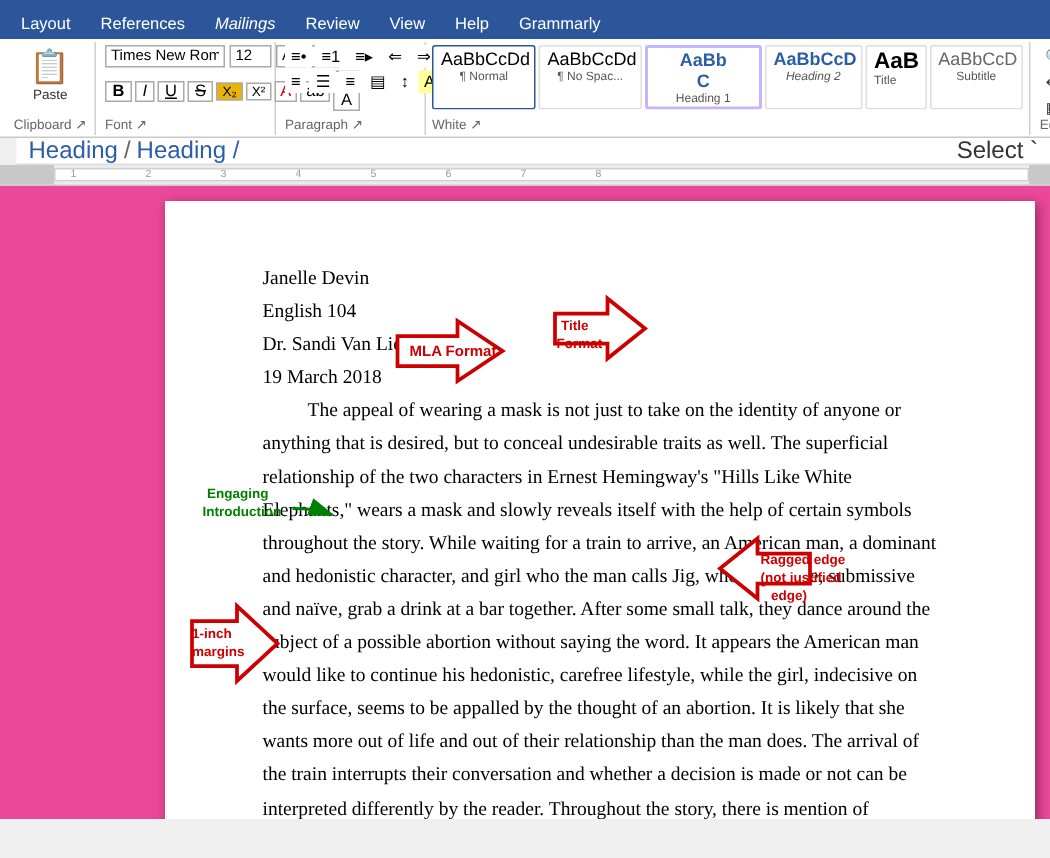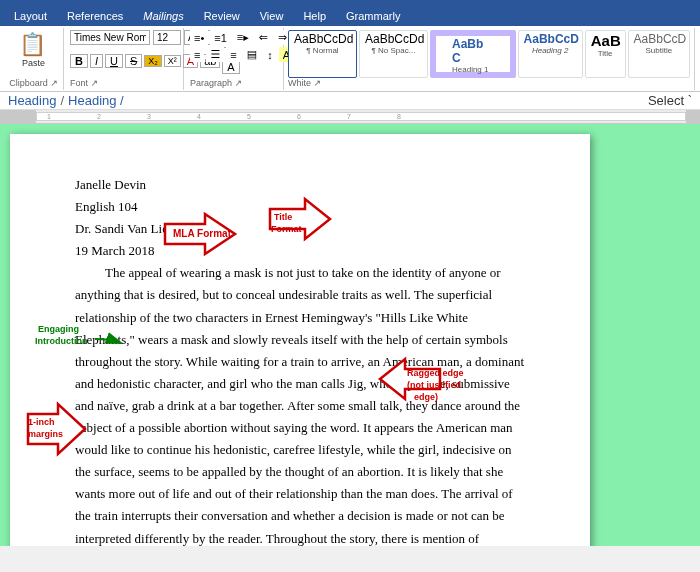--- a/index.html
+++ b/index.html
@@ -75,29 +75,29 @@
     <div style="display:flex;flex-direction:column;border-right:1px solid #d0d0d0;padding:2px 4px 12px 4px;height:62px;position:relative;flex:1;">
       <div style="display:flex;gap:2px;overflow:hidden;">
         <div style="border:1px solid #2b579a;padding:1px 5px;cursor:pointer;font-size:11px;background:white;min-width:54px;text-align:center;border-radius:2px;">
           <div style="font-size:12px;">AaBbCcDd</div>
           <div style="font-size:8px;color:#555;">¶ Normal</div>
         </div>
         <div style="border:1px solid #ddd;padding:1px 5px;cursor:pointer;font-size:11px;background:white;min-width:54px;text-align:center;border-radius:2px;">
           <div style="font-size:12px;">AaBbCcDd</div>
           <div style="font-size:8px;color:#555;">¶ No Spac...</div>
         </div>
-        <div style="border:6px solid #c4b5fd;padding:1px 16px;cursor:pointer;background:white;min-width:54px;text-align:left;border-radius:2px;">
+        <div style="border:2px solid #c4b5fd;padding:1px 16px;cursor:pointer;background:white;min-width:54px;text-align:center;border-radius:2px;">
           <div style="font-size:12px;font-weight:bold;color:#2b5ea7;">AaBb C</div>
           <div style="font-size:8px;color:#555;">Heading 1</div>
         </div>
         <div style="border:1px solid #ddd;padding:1px 5px;cursor:pointer;background:white;min-width:54px;text-align:center;border-radius:2px;">
           <div style="font-size:12px;font-weight:bold;color:#2b5ea7;">AaBbCcD</div>
           <div style="font-size:8px;color:#555;font-style:italic;">Heading 2</div>
         </div>
-        <div style="border:1px solid #ddd;padding:1px 5px;cursor:pointer;background:white;min-width:40px;text-align:center;border-radius:2px;">
+        <div style="border:1px solid #ddd;padding:1px 5px;cursor:pointer;background:white;min-width:40px;text-align:left;border-radius:2px;">
           <div style="font-size:15px;font-weight:bold;">AaB</div>
           <div style="font-size:8px;color:#555;">Title</div>
         </div>
         <div style="border:1px solid #ddd;padding:1px 5px;cursor:pointer;background:white;min-width:54px;text-align:center;border-radius:2px;">
           <div style="font-size:12px;color:#666;">AaBbCcD</div>
           <div style="font-size:8px;color:#555;">Subtitle</div>
         </div>
       </div>
       <span style="font-size:9px;color:#666;position:absolute;bottom:2px;">White  ↗</span>
     </div>
@@ -112,21 +112,21 @@
         <span>Replace</span>
       </div>
       <div style="display:flex;align-items:center;gap:3px;cursor:pointer;padding:2px 4px;border-radius:2px;font-size:10px;color:#333;">
         <span>▦</span>
         <span>Select `</span>
       </div>
       <span style="font-size:9px;color:#666;position:absolute;bottom:2px;">Editing</span>
     </div>
   </div>
 
-  <div style="background:white;padding:1px 8px;font-size:13px;color:#333;border-bottom:1px solid #ddd;display:flex;gap:4px;height:18px;">
+  <div style="background:white;padding:1px 8px;font-size:16px;color:#333;border-bottom:1px solid #ddd;display:flex;align-items:center;gap:4px;height:18px;margin-left:11px;">
     <span style="color:#2b5ea7;cursor:pointer;">Heading</span>
     <span style="color:#666;">/</span>
     <span style="color:#2b5ea7;cursor:pointer;">Heading /</span>
     <span style="flex:1;"></span>
     <span style="cursor:pointer;color:#333;">Select `</span>
   </div>
 </div>
 
 <div style="background:#ebebeb;border-bottom:1px solid #c8c8c8;height:14px;display:flex;align-items:center;padding:0;position:relative;overflow:hidden;">
   <div style="width:36px;background:#c8c8c8;height:14px;"></div>
@@ -136,21 +136,21 @@
     <span style="font-size:7px;color:#999;position:absolute;left:110px;">3</span>
     <span style="font-size:7px;color:#999;position:absolute;left:160px;">4</span>
     <span style="font-size:7px;color:#999;position:absolute;left:210px;">5</span>
     <span style="font-size:7px;color:#999;position:absolute;left:260px;">6</span>
     <span style="font-size:7px;color:#999;position:absolute;left:310px;">7</span>
     <span style="font-size:7px;color:#999;position:absolute;left:360px;">8</span>
   </div>
   <div style="width:14px;background:#c8c8c8;height:14px;"></div>
 </div>
 
-<div style="background:#86efac;overflow:hidden;height:calc(572px - 150px);display:flex;justify-content:flex-start;padding:10px 10px 0 10px;position:relative;">
+<div style="background:#ec4899;overflow:hidden;height:calc(572px - 150px);display:flex;justify-content:flex-end;padding:10px 10px 0 10px;position:relative;">
   <div style="background:white;width:580px;min-height:700px;padding:40px 65px;position:relative;box-shadow:2px 2px 8px rgba(0,0,0,0.4);font-family:'Times New Roman',Times,serif;font-size:13px;line-height:1.7;">
 
     <div>
       <p>Janelle Devin</p>
       <p>English 104</p>
       <p>Dr. Sandi Van Lieu</p>
       <p>19 March 2018</p>
     </div>
 
 

